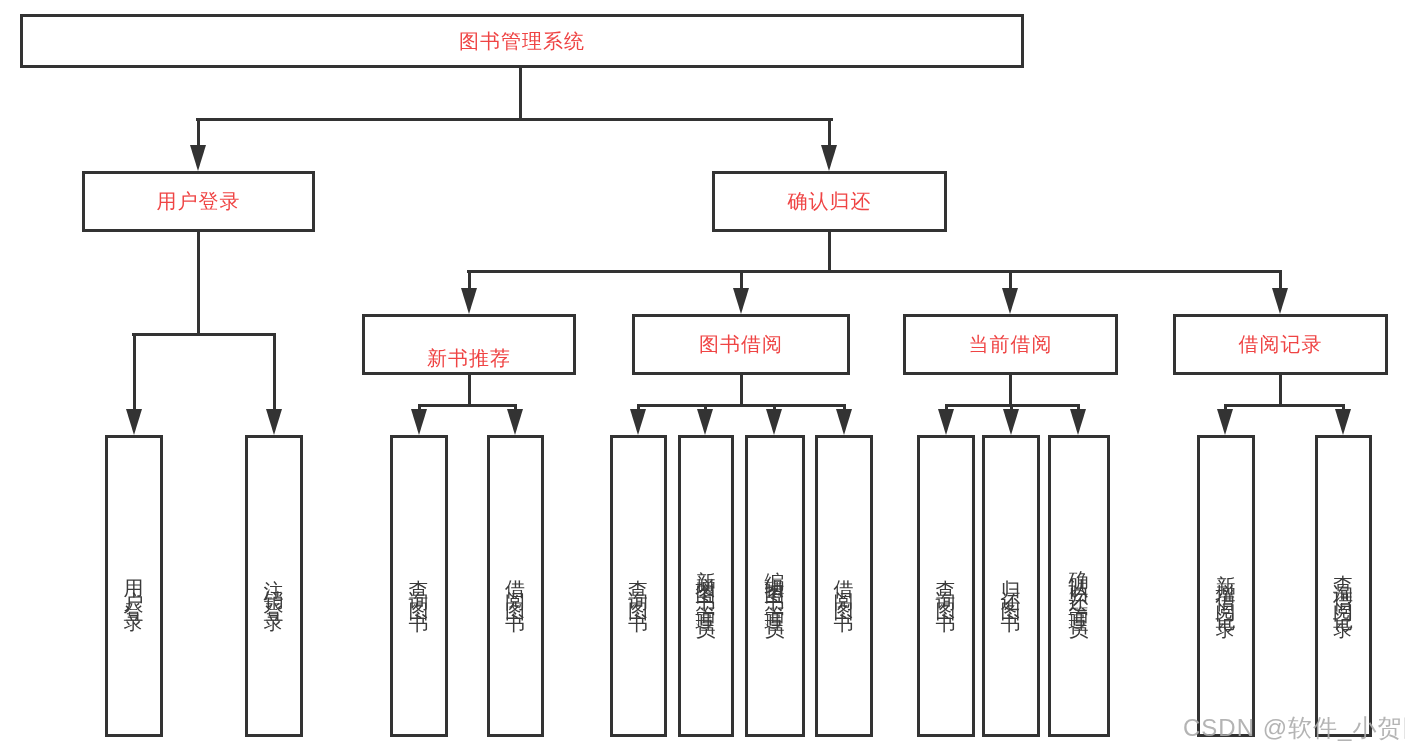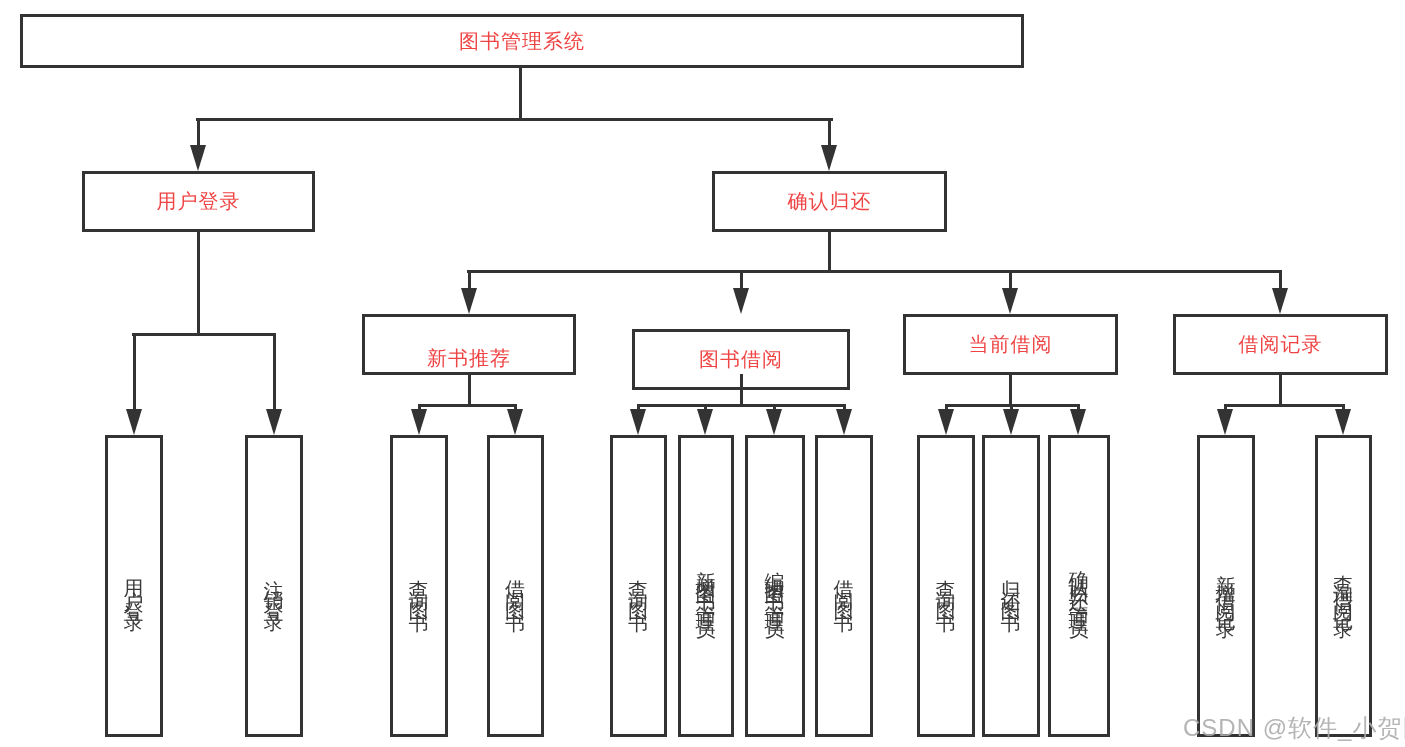--- a/index.html
+++ b/index.html
@@ -111,21 +111,21 @@
   <div class="vline" style="left:740px; top:270px; height:22px;"></div>
   <div class="arrow" style="left:733px; top:288px;"></div>
   <div class="vline" style="left:1009px; top:270px; height:22px;"></div>
   <div class="arrow" style="left:1002px; top:288px;"></div>
   <div class="vline" style="left:1279px; top:270px; height:22px;"></div>
   <div class="arrow" style="left:1272px; top:288px;"></div>
 
   <div class="hbox" style="left:362px; top:314px; width:214px; height:61px;align-items:flex-end;">
     <span>新书推荐</span>
   </div>
-  <div class="hbox" style="left:632px; top:314px; width:218px; height:61px;margin-top:15px;">
+  <div class="hbox" style="left:632px; top:314px; width:218px; height:61px;">
     <span>图书借阅</span>
   </div>
   <div class="hbox" style="left:1173px; top:314px; width:215px; height:61px;">
     <span>借阅记录</span>
   </div>
   <div class="hbox" style="left:903px; top:314px; width:215px; height:61px;">
     <span>当前借阅</span>
   </div>
 
   <div class="vline" style="left:468px; top:374px; height:32px;"></div>

